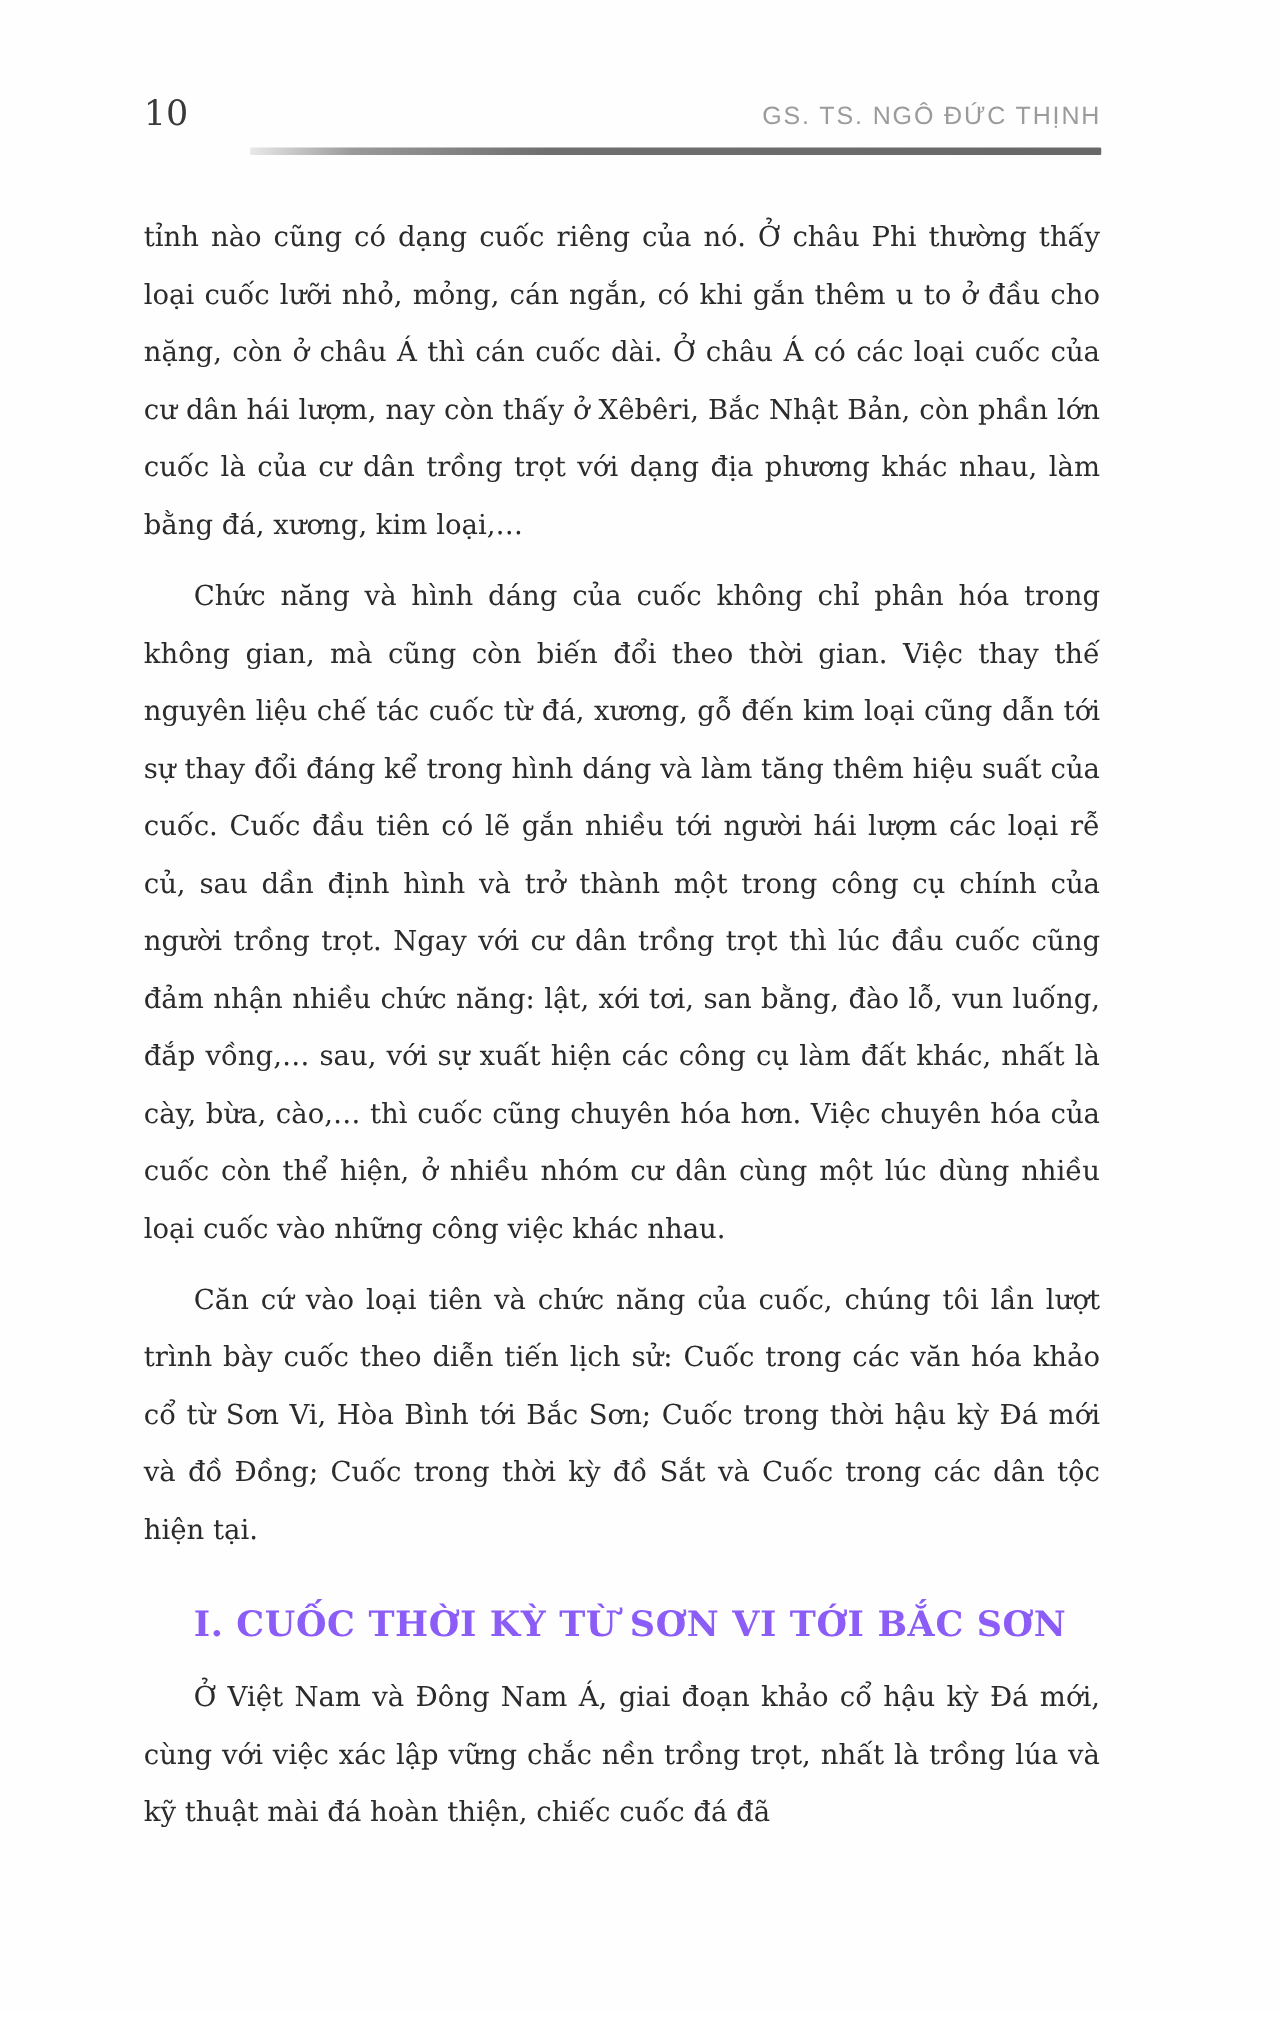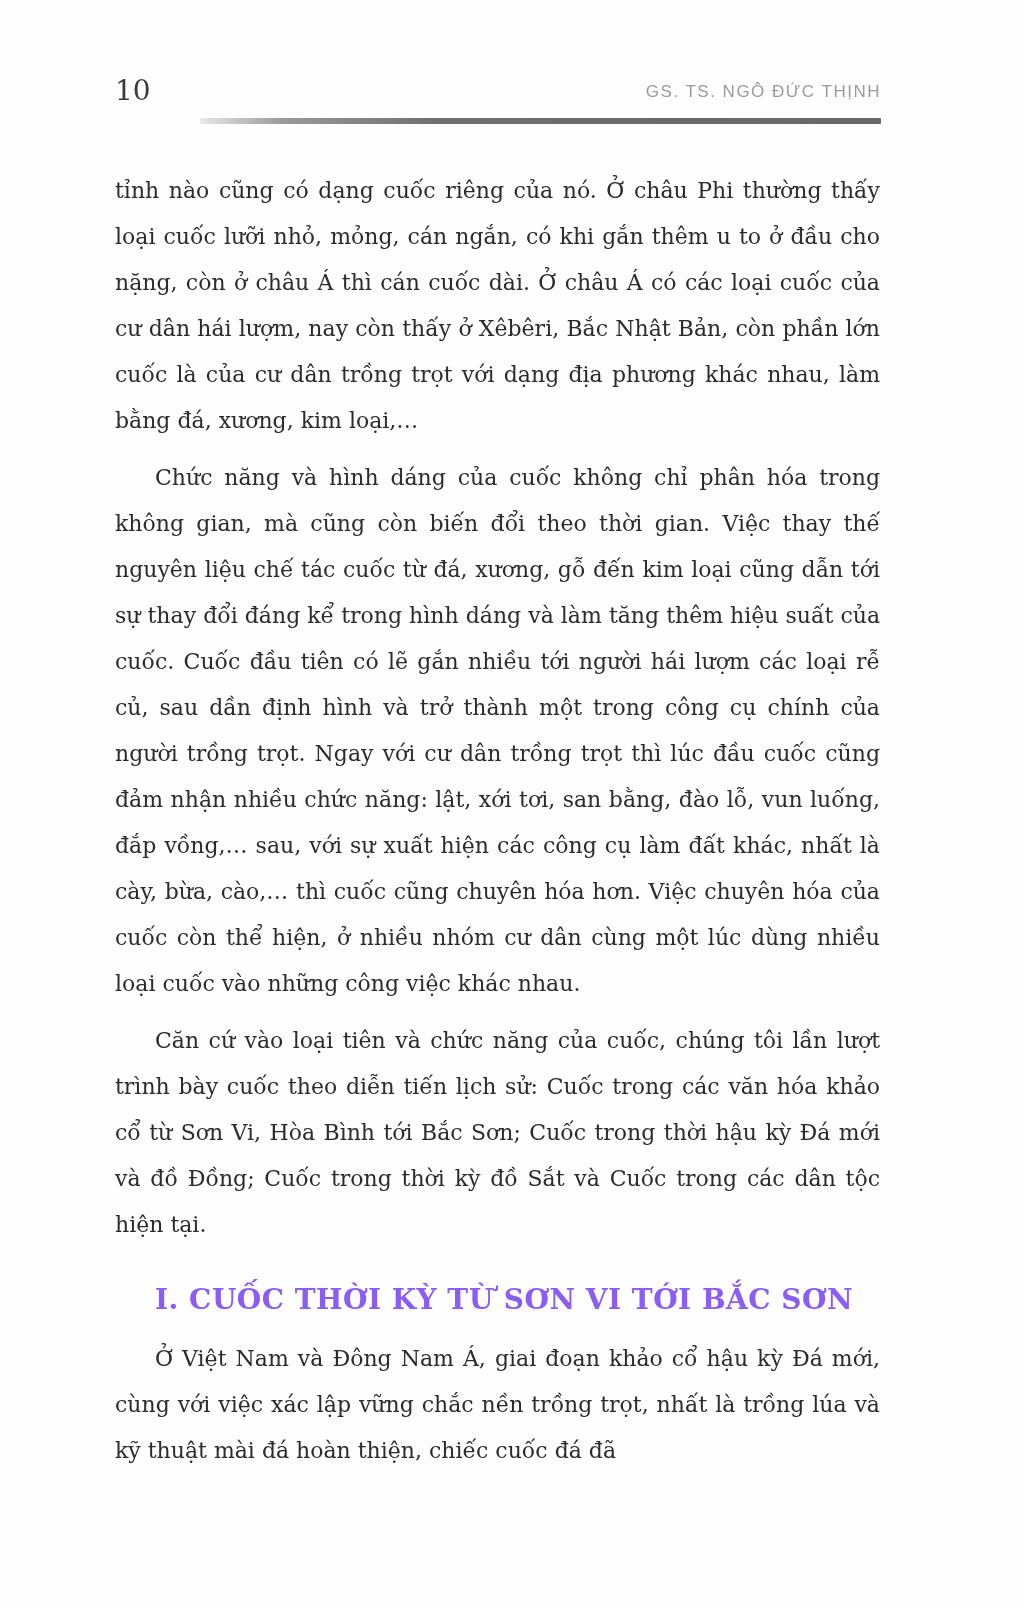--- a/index.html
+++ b/index.html
@@ -28,21 +28,21 @@
     top: 2px;
     font-size: 28px;
     color: #3a3a3a;
     font-family: "DejaVu Serif", "Liberation Serif", serif;
   }
   .running-header {
     position: absolute;
     right: 0;
     top: 10px;
     font-family: "Liberation Sans", sans-serif;
-    font-size: 17px;
+    font-size: 20px;
     letter-spacing: 1.5px;
     color: #9b9b9b;
     text-transform: uppercase;
   }
   .header-rule {
     position: absolute;
     top: 46px;
     left: 85px;
     right: 0;
     height: 6px;

